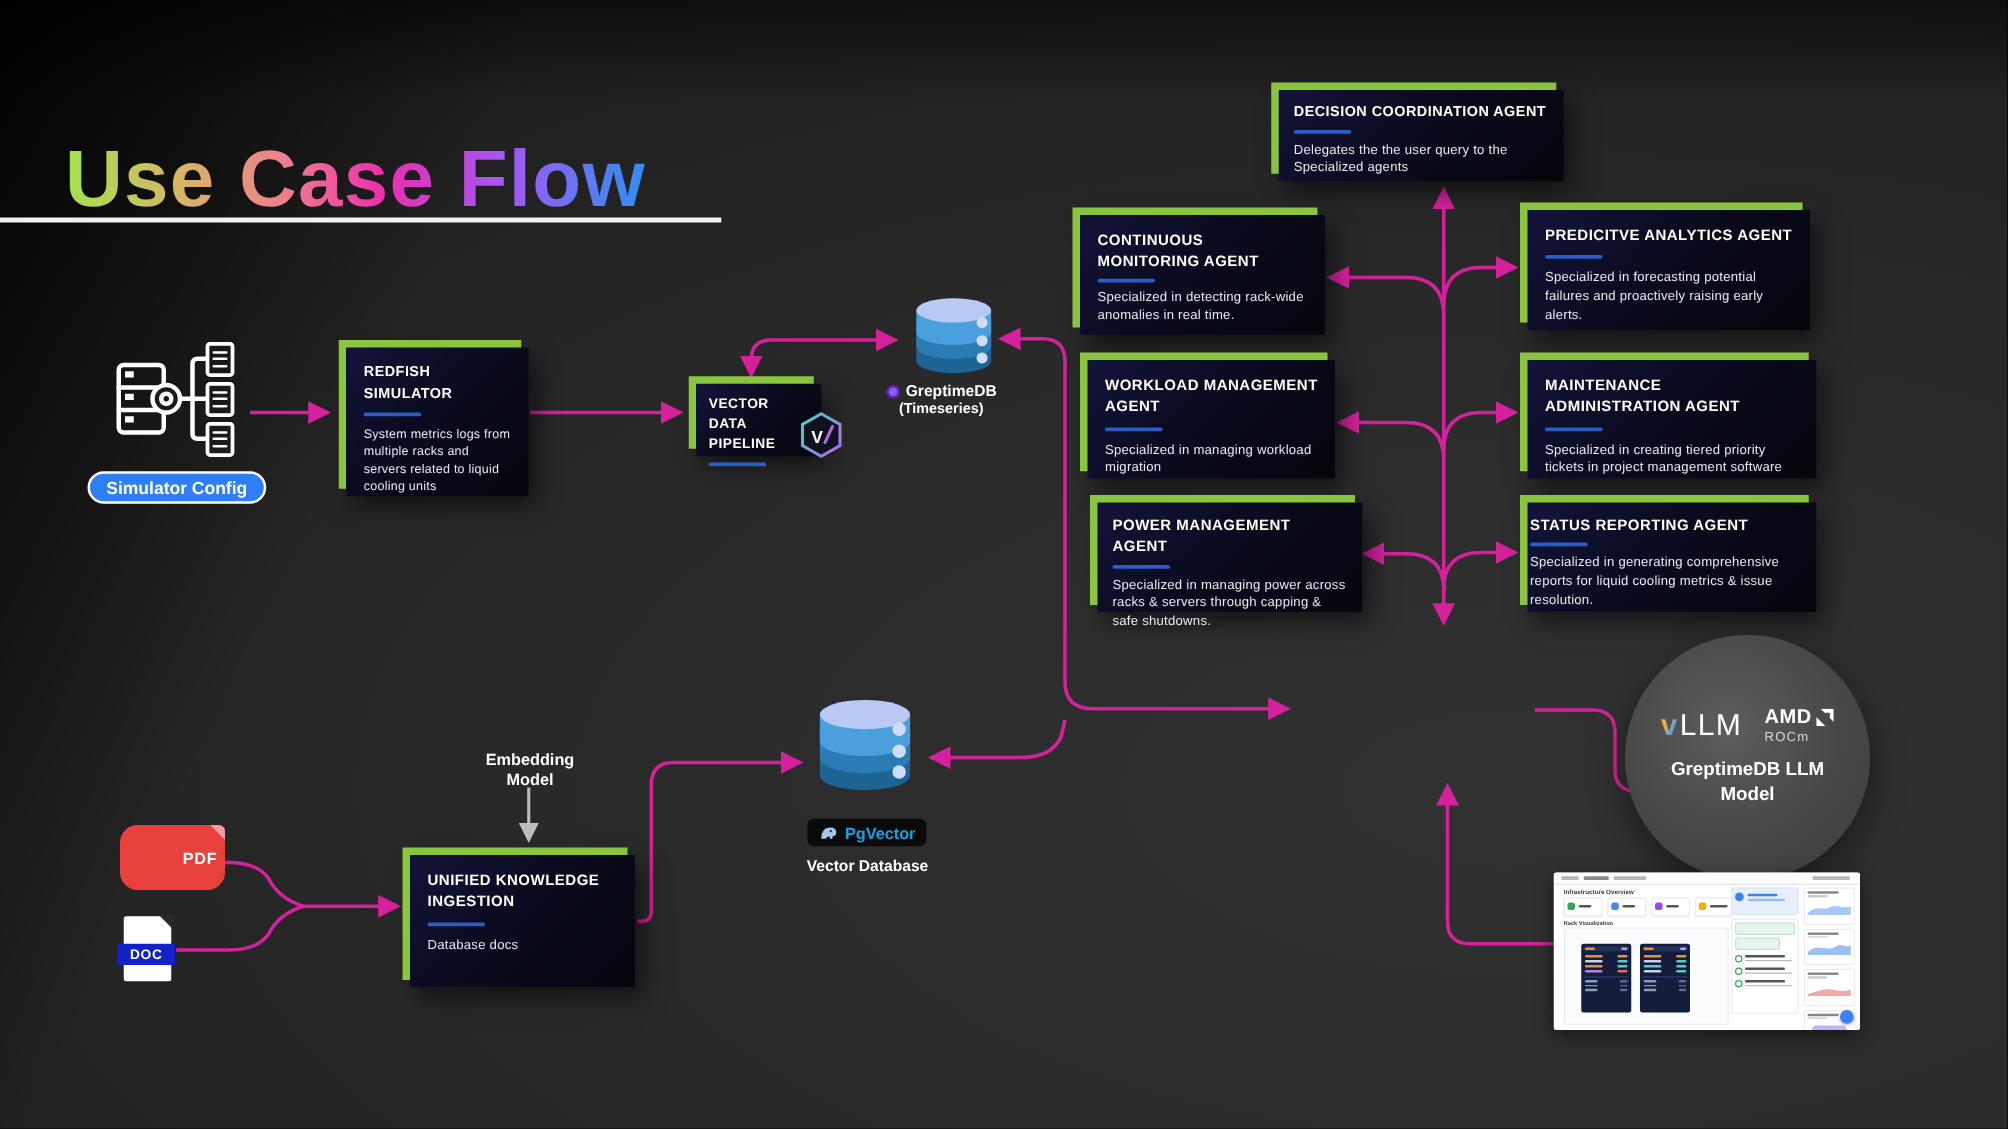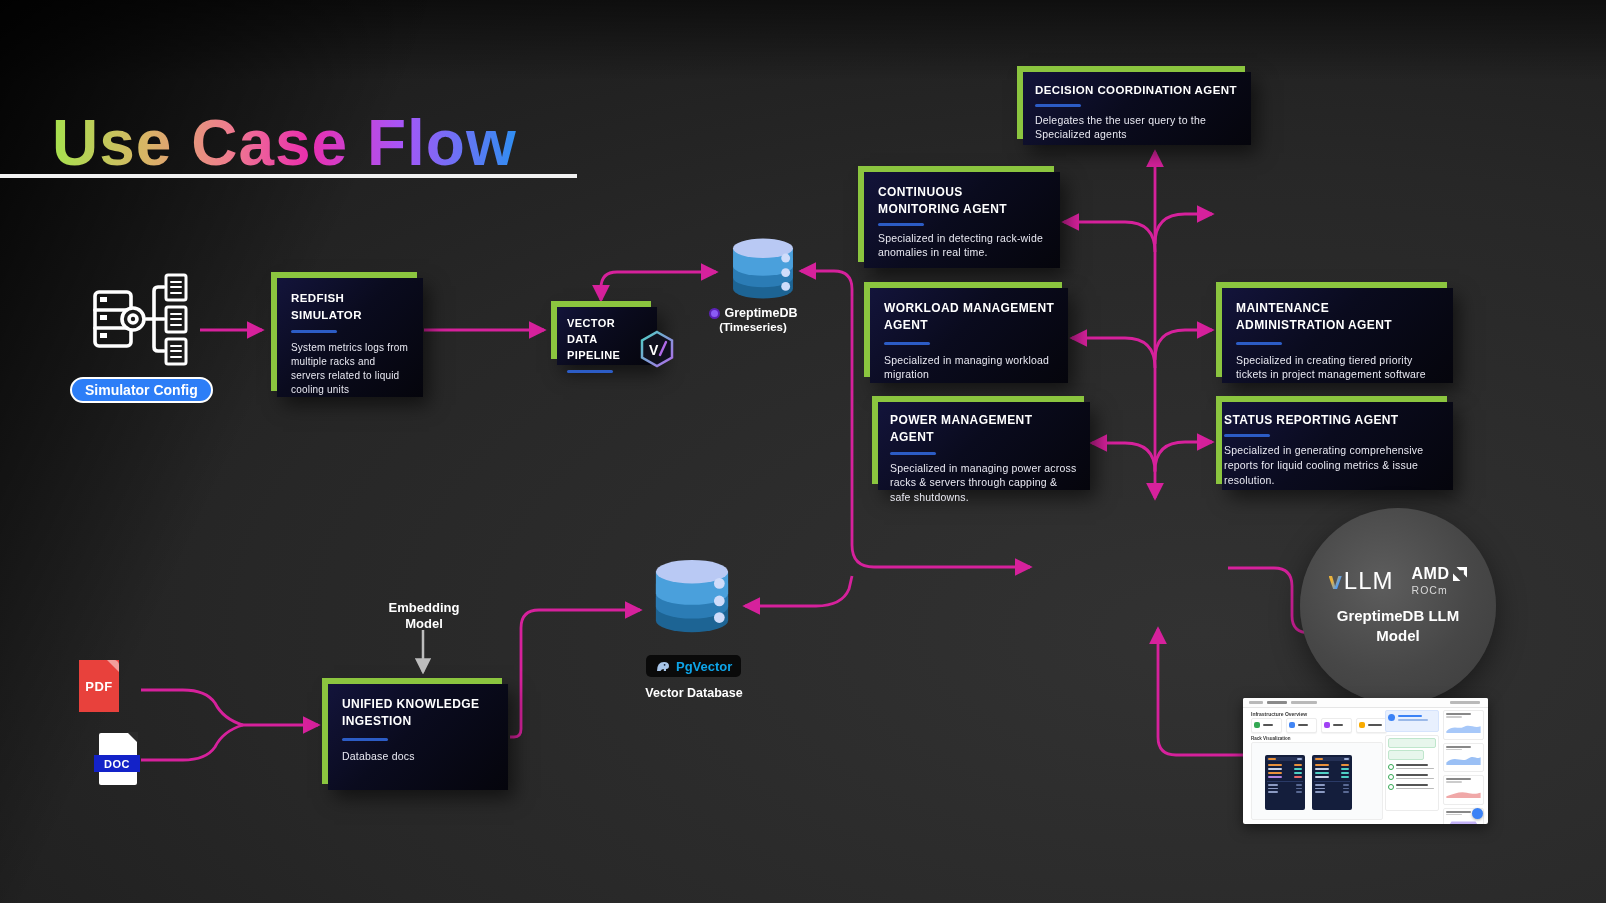--- a/index.html
+++ b/index.html
@@ -38,22 +38,22 @@
   .greptime-row{display:flex;align-items:center;gap:5px;justify-content:center;font-size:12.5px;}
   .greptime-dot{width:11px;height:11px;border-radius:50%;background:#8b5cf6;border:2px solid #5b21b6;box-sizing:border-box;}
   .greptime-sub{font-size:11.5px;margin-top:1px;}
   .pg-pill{
     position:absolute;left:646px;top:655px;z-index:2;background:#0a0a0a;border-radius:5px;
     display:flex;align-items:center;gap:5px;padding:3px 9px;color:#0ea5e9;font-weight:700;font-size:13px;
   }
   .pg-sub{position:absolute;left:644px;top:686px;width:100px;z-index:2;color:#fff;font-weight:700;font-size:12.5px;text-align:center;line-height:1.15;}
   .embed-label{position:absolute;left:378px;top:600px;width:92px;z-index:2;color:#fff;font-weight:700;font-size:13px;text-align:center;line-height:1.2;}
   
-  .pdf-icon{position:absolute;left:79px;top:660px;width:40px;height:52px;z-index:2;background:#e8413c;border-radius:0;
-    display:flex;align-items:center;justify-content:center;}
+  .pdf-icon{position:absolute;left:96px;top:660px;width:40px;height:52px;z-index:2;background:#e8413c;border-radius:14px;
+    display:flex;align-items:center;justify-content:center;padding-left:44px;}
   .pdf-icon::before{content:"";position:absolute;right:0;top:0;border-style:solid;border-width:0 12px 12px 0;border-color:transparent #f29e9b transparent transparent;border-radius:0 5px 0 0;}
   .pdf-icon span{color:#fff;font-weight:800;font-size:13px;letter-spacing:.5px;}
   .doc-icon{position:absolute;left:99px;top:733px;width:38px;height:52px;z-index:2;background:#fff;border-radius:2px;}
   .doc-icon::before{content:"";position:absolute;right:-1px;top:-1px;border-style:solid;border-width:0 11px 11px 0;border-color:transparent #2a2a2a transparent transparent;}
   .doc-band{position:absolute;left:-5px;top:22px;width:46px;height:17px;background:#1322c8;display:flex;align-items:center;justify-content:center;color:#fff;font-weight:800;font-size:11px;letter-spacing:.5px;}
   
   .llm-circle{
     position:absolute;left:1300px;top:508px;width:196px;height:196px;border-radius:50%;z-index:2;
     background:radial-gradient(circle at 42% 38%, #5d5d5d 0%, #474747 55%, #3c3c3c 100%);
     box-shadow:0 10px 30px rgba(0,0,0,.45);
@@ -227,20 +227,25 @@
     <div class="nbox-rule" style="margin:5px 0 6px;"></div>
     <div class="nbox-desc">Delegates the the user query to the Specialized agents</div>
   </div>
 
   <div class="nbox" style="left:864px;top:172px;width:196px;height:96px;">
     <div class="nbox-title">CONTINUOUS MONITORING AGENT</div>
     <div class="nbox-rule" style="margin:4px 0 5px;"></div>
     <div class="nbox-desc">Specialized in detecting rack-wide anomalies in real time.</div>
   </div>
 
+  <div class="nbox" style="left:1222px;top:168px;width:226px;height:96px;">
+    <div class="nbox-title">PREDICITVE ANALYTICS AGENT</div>
+    <div class="nbox-rule"></div>
+    <div class="nbox-desc">Specialized in forecasting potential failures and proactively raising early alerts.</div>
+  </div>
 
   <div class="nbox" style="left:870px;top:288px;width:198px;height:95px;">
     <div class="nbox-title">WORKLOAD MANAGEMENT AGENT</div>
     <div class="nbox-rule"></div>
     <div class="nbox-desc">Specialized in managing workload migration</div>
   </div>
 
   <div class="nbox" style="left:878px;top:402px;width:212px;height:88px;padding:10px 12px;">
     <div class="nbox-title">POWER MANAGEMENT AGENT</div>
     <div class="nbox-rule" style="margin:5px 0 6px;"></div>

